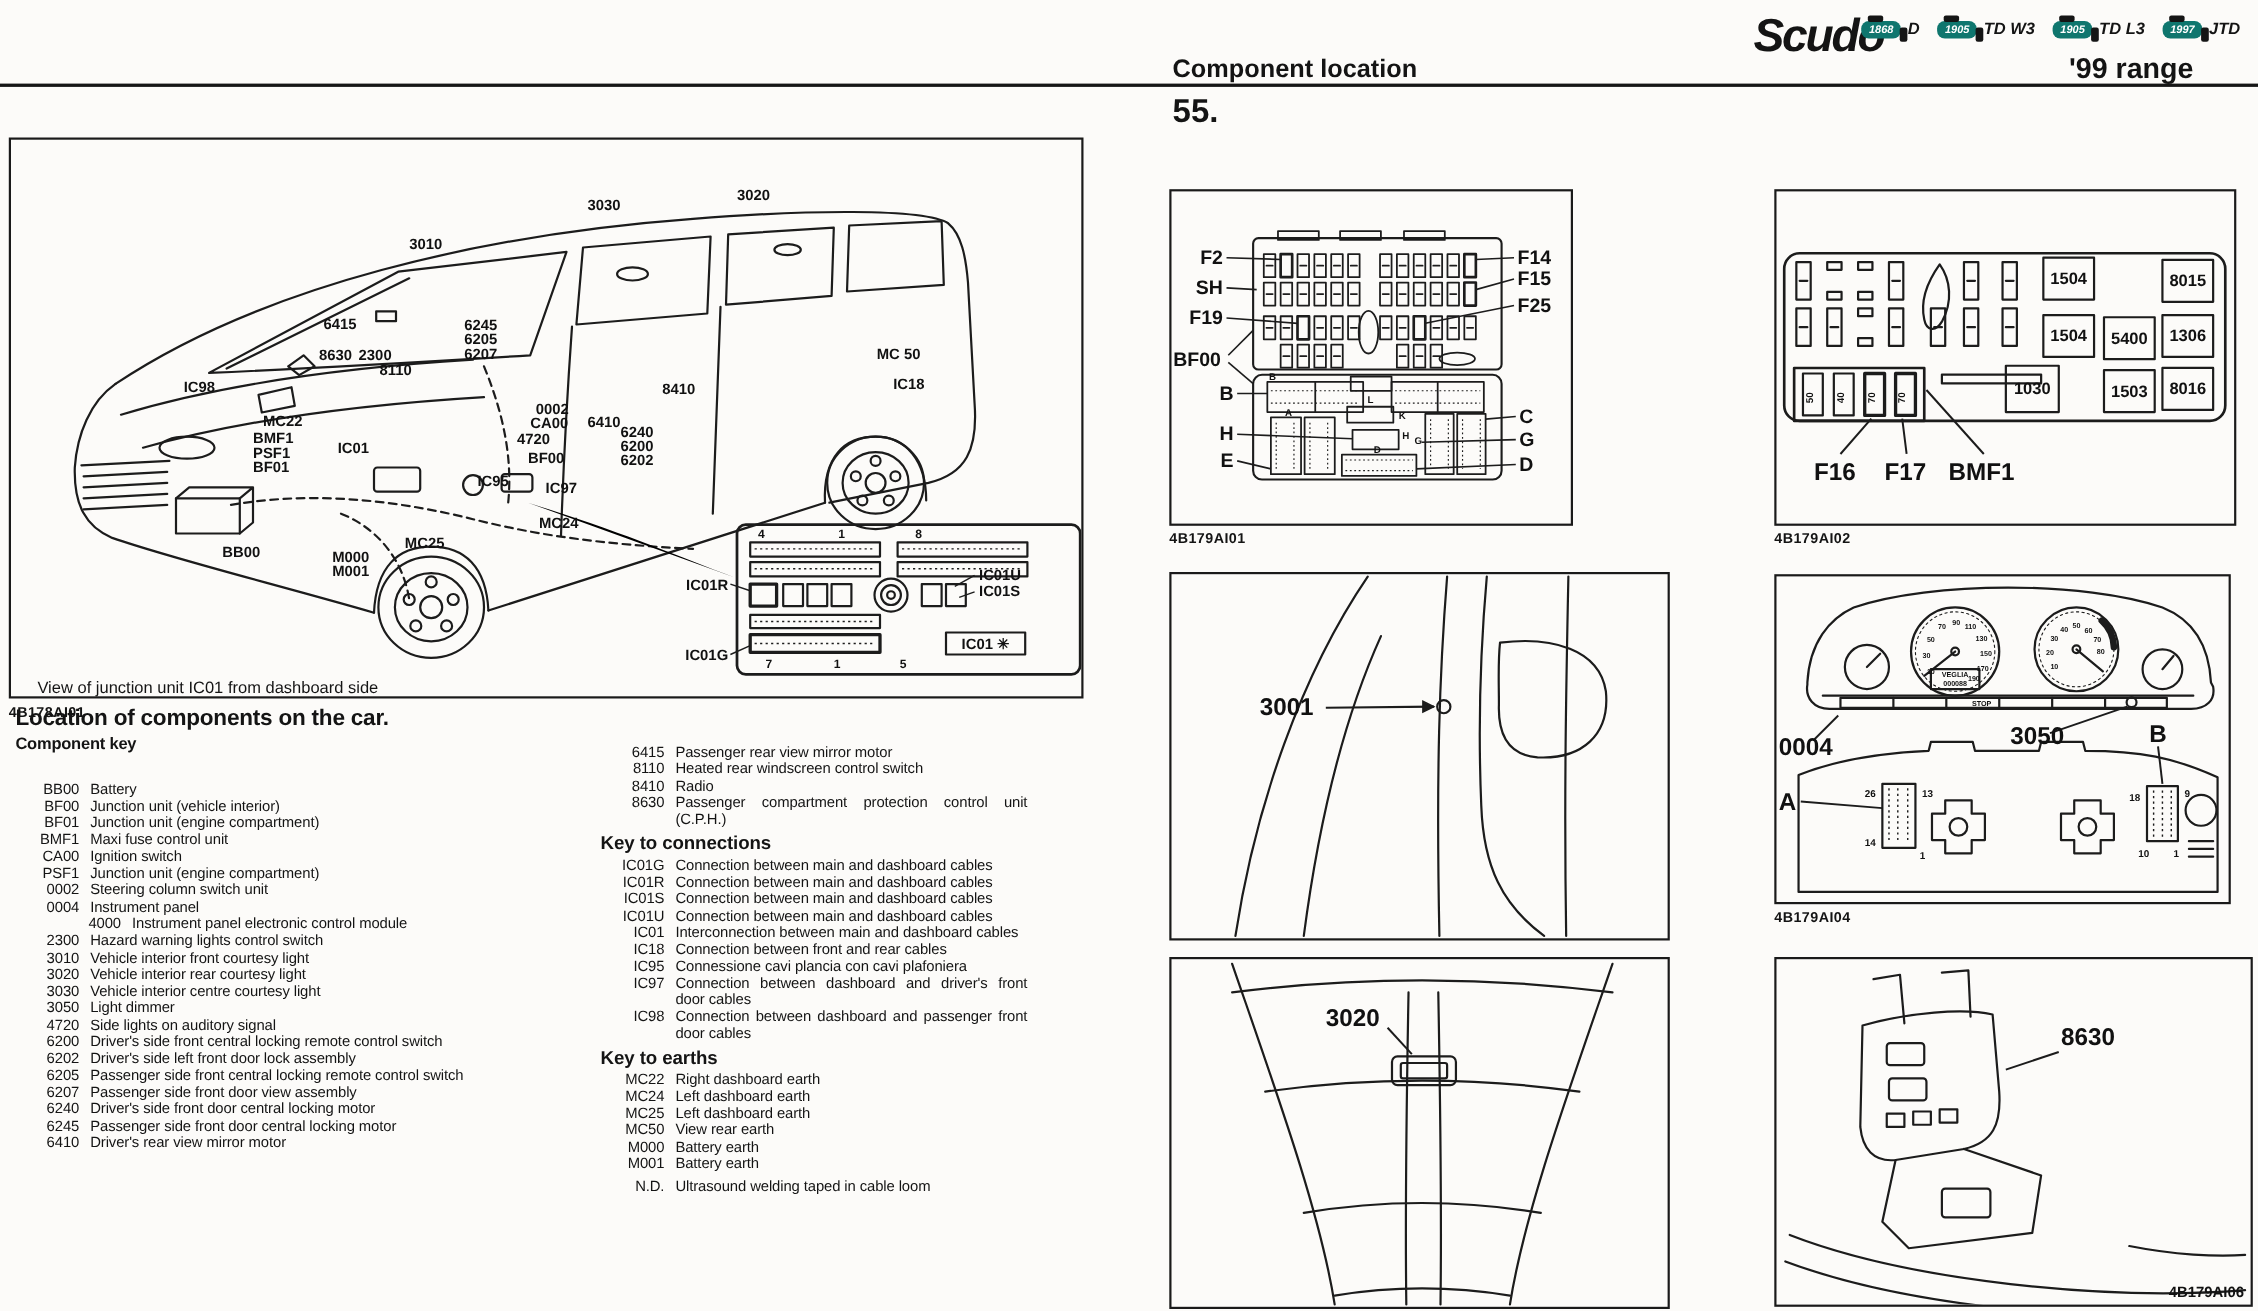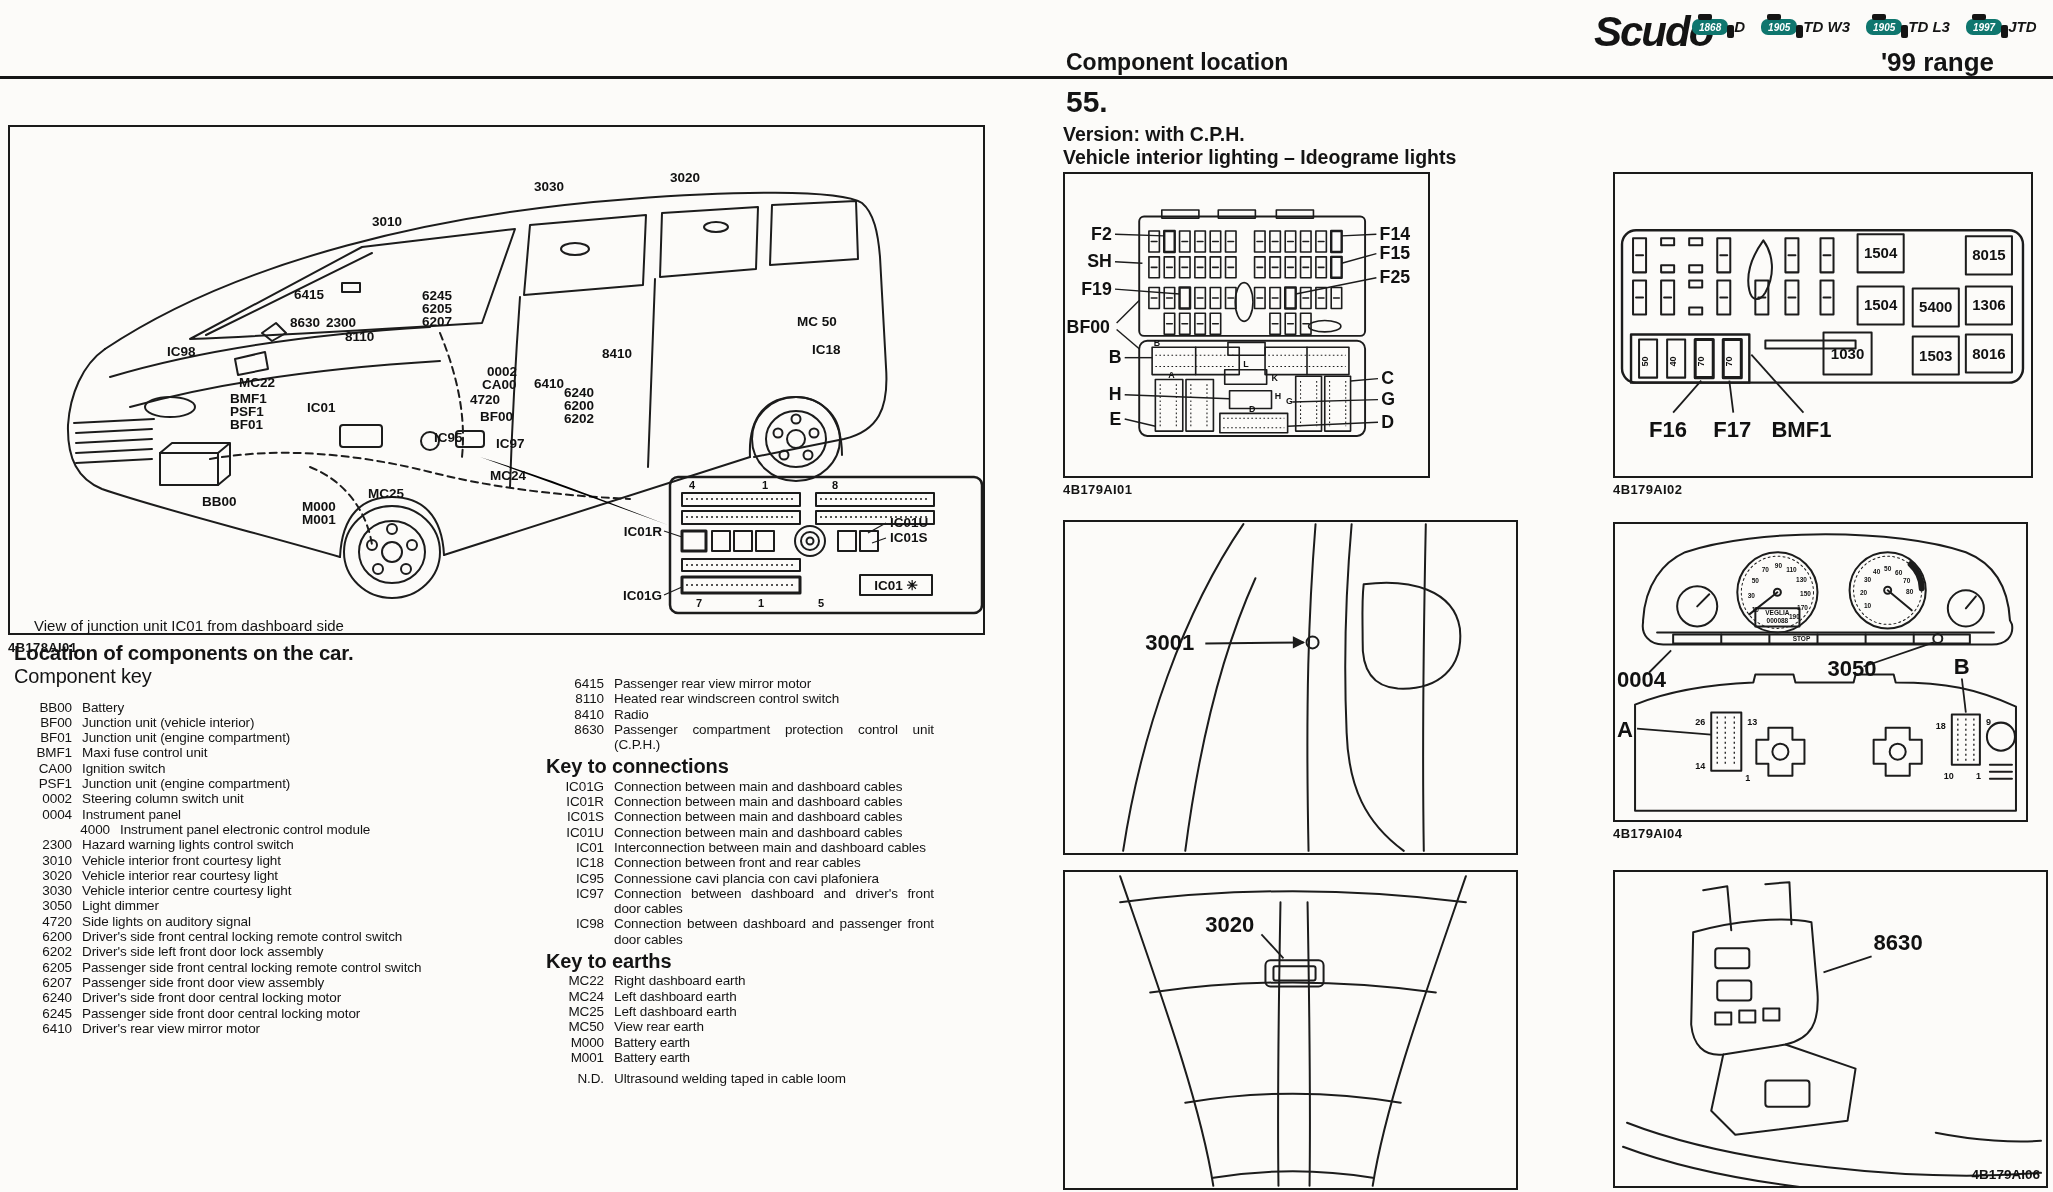--- a/index.html
+++ b/index.html
@@ -19,22 +19,22 @@
   .blk{position:relative;background:#0f766e;color:#fff;font-style:italic;font-weight:bold;
        font-size:10px;padding:3px 7px 2px;border-radius:7px}
   .blk::before{content:"";position:absolute;top:-5px;left:6px;width:14px;height:6px;background:#151515;border-radius:2px}
   .blk::after{content:"";position:absolute;right:-6px;top:6px;width:7px;height:13px;background:#151515;border-radius:2px}
   .englab{font-style:italic;font-weight:bold;font-size:15px}
   .range{left:1830px;top:47px;width:215px;text-align:center;font-size:26px;font-weight:bold}
   .version{left:1063px;top:123px;font-size:19.5px;font-weight:bold;line-height:23px}
   
   .textcol{position:absolute;font-size:13.5px;line-height:15.3px;letter-spacing:-.1px}
   .h1{font-size:20.5px;font-weight:bold;margin:0 0 9px 0;letter-spacing:-.2px}
-  .h2{font-size:20px;font-weight:normal;margin:0 0 15px 0;letter-spacing:-.2px}
-  .sh{font-size:20px;font-weight:bold;margin:7px 0 4px 0}
+  .h2{font-size:15px;font-weight:bold;margin:0 0 25px 0;letter-spacing:-.2px}
+  .sh{font-size:17px;font-weight:bold;margin:7px 0 4px 0}
   .krow{display:flex;align-items:flex-start}
   .krow .c{flex:0 0 58px;text-align:right;margin-right:10px;font-weight:normal;white-space:pre}
   .krow .d{flex:1;text-align:justify}
   .krow.indent .c{flex-basis:96px}
   .note{margin-top:6px}
   
   svg{position:absolute;inset:0;width:100%;height:100%}
   .ln *{fill:none;stroke:#1c1c1c;stroke-width:2;stroke-linecap:round;stroke-linejoin:round}
   .thin *{fill:none;stroke:#1c1c1c;stroke-width:1.3}
   .bold3{stroke-width:3px!important}
@@ -69,24 +69,20 @@
     <div class="eng">
       <span class="blk">1905</span>
       <span class="englab">TD L3</span>
     </div>
     <div class="eng">
       <span class="blk">1997</span>
       <span class="englab">JTD</span>
     </div>
   </div>
   <div class="abs range">'99 range</div>
-  <div class="abs version">
-    <div>Version: with C.P.H.</div>
-    <div>Vehicle interior lighting – Ideograme lights</div>
-  </div>
 
   <div class="panel" style="left:8px;top:125px;width:977px;height:510px">
     <svg viewBox="0 0 973 506">
       <g class="ln">
         <path d="M95,222 C230,132 430,86 620,72 C720,64 830,62 852,76 C864,86 868,106 870,130 L876,240 C879,282 868,304 834,312 L744,330"></path>
         <path d="M95,222 C72,238 60,268 58,298 C57,332 68,352 92,362 C150,382 240,404 330,430"></path>
         <path d="M434,428 L740,330"></path>
         <path d="M330,430 C332,388 352,370 382,370 C412,370 432,388 434,428"></path>
         <path d="M740,330 C738,288 758,270 786,270 C814,270 832,292 832,328"></path>
         <path d="M180,212 L352,120 L505,102 L472,196 C375,202 275,208 180,212 Z"></path>

